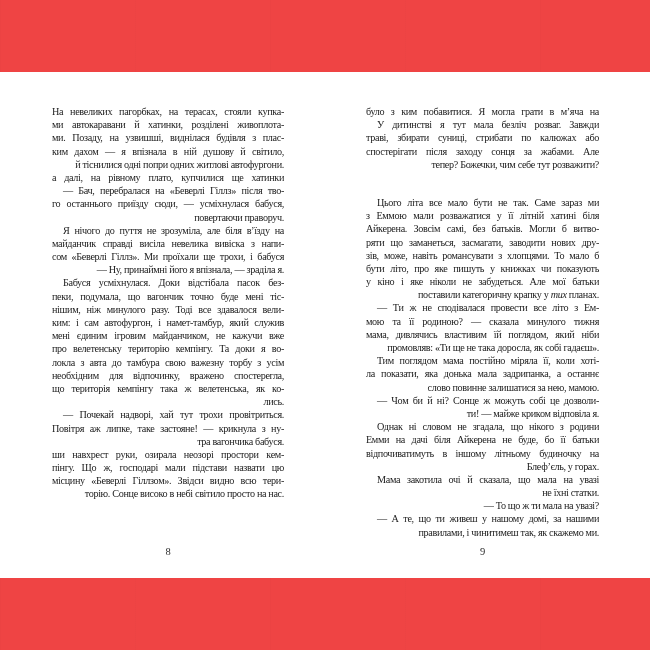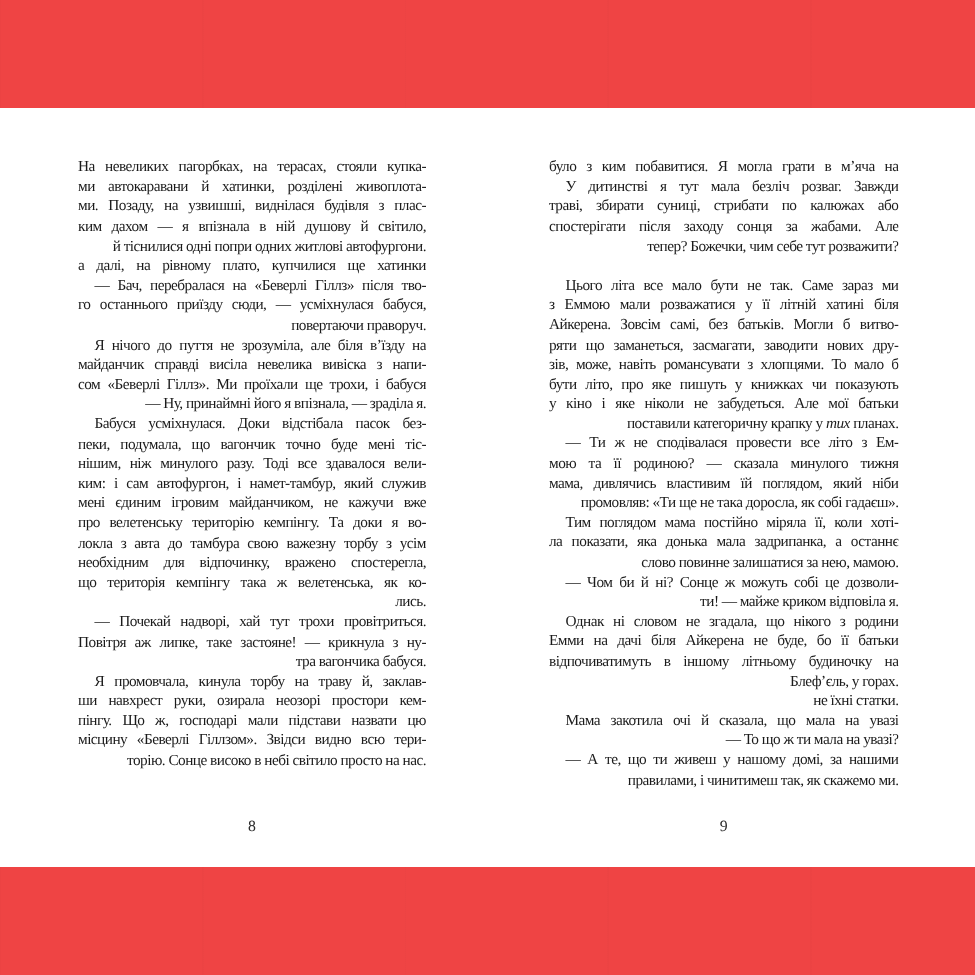--- a/index.html
+++ b/index.html
@@ -11,21 +11,21 @@
   .page{position:absolute;top:0;height:506px;}
   .page.left{left:0;width:325px;}
   .page.right{left:325px;width:325px;}
   .textcol{position:absolute;top:33px;color:#1b1b1b;font-size:10.2px;line-height:13.2px;letter-spacing:-0.35px;}
   .page.left  .textcol{left:52px;width:232px;}
   .page.right .textcol{left:41px;width:233px;}
   .jline{height:13.2px;overflow:hidden;text-align:justify;}
   .jline:not(.last)::after{content:"";display:inline-block;width:100%;height:0;}
   .jline.last{text-align:right;}
   .jline.first{text-indent:11px;}
-  .para.spaced{margin-top:13px;}
+  .para.spaced{margin-top:25px;}
   .pagenum{position:absolute;top:474px;text-align:center;font-size:10.5px;color:#2b2b2b;}
   .page.left  .pagenum{left:52px;width:232px;}
   .page.right .pagenum{left:41px;width:233px;}
   
   .canvas::before,.canvas::after{
     content:"";position:absolute;left:0;width:650px;pointer-events:none;
     background:repeating-linear-gradient(90deg, rgba(0,0,0,0.012) 0 1px, rgba(0,0,0,0) 1px 135px);
   }
   .canvas::before{top:0;height:72px;}
   .canvas::after{top:578px;height:72px;}
@@ -69,21 +69,20 @@
             <div class="jline">необхідним для відпочинку, вражено спостерегла,</div>
             <div class="jline">що територія кемпінгу така ж велетенська, як ко-</div>
             <div class="jline last">лись.</div>
           </div>
           <div class="para">
             <div class="jline first">— Почекай надворі, хай тут трохи провітриться.</div>
             <div class="jline">Повітря аж липке, таке застояне! — крикнула з ну-</div>
             <div class="jline last">тра вагончика бабуся.</div>
           </div>
           <div class="para">
-            <div class="jline first">Я промовчала, кинула торбу на траву й, заклав-</div>
             <div class="jline">ши навхрест руки, озирала неозорі простори кем-</div>
             <div class="jline">пінгу. Що ж, господарі мали підстави назвати цю</div>
             <div class="jline">місцину «Беверлі Гіллзом». Звідси видно всю тери-</div>
             <div class="jline last">торію. Сонце високо в небі світило просто на нас.</div>
           </div>
         </div>
       <div class="pagenum">8</div>
     </div>
     <div class="page right">
       <div class="textcol">
@@ -119,22 +118,22 @@
             <div class="jline first">— Чом би й ні? Сонце ж можуть собі це дозволи-</div>
             <div class="jline last">ти! — майже криком відповіла я.</div>
           </div>
           <div class="para">
             <div class="jline first">Однак ні словом не згадала, що нікого з родини</div>
             <div class="jline">Емми на дачі біля Айкерена не буде, бо її батьки</div>
             <div class="jline">відпочиватимуть в іншому літньому будиночку на</div>
             <div class="jline last">Блефʼєль, у горах.</div>
           </div>
           <div class="para">
+            <div class="jline first">Мама закотила очі й сказала, що мала на увазі</div>
             <div class="jline last">не їхні статки.</div>
-            <div class="jline first">Мама закотила очі й сказала, що мала на увазі</div>
           </div>
           <div class="para">
             <div class="jline first last">— То що ж ти мала на увазі?</div>
           </div>
           <div class="para">
             <div class="jline first">— А те, що ти живеш у нашому домі, за нашими</div>
             <div class="jline last">правилами, і чинитимеш так, як скажемо ми.</div>
           </div>
         </div>
       <div class="pagenum">9</div>

